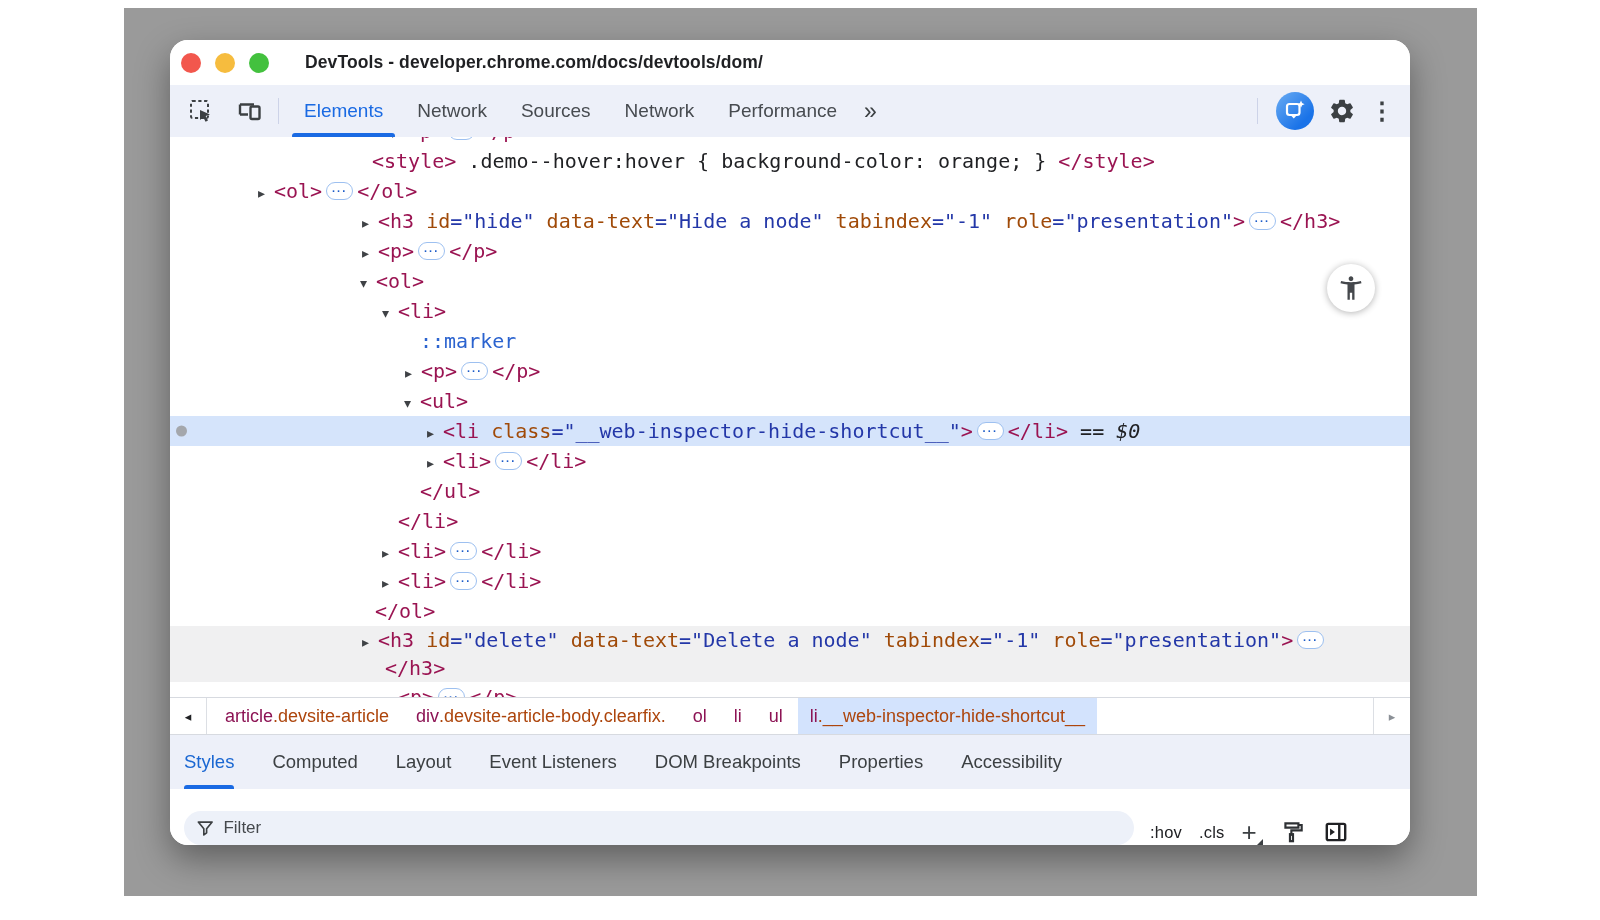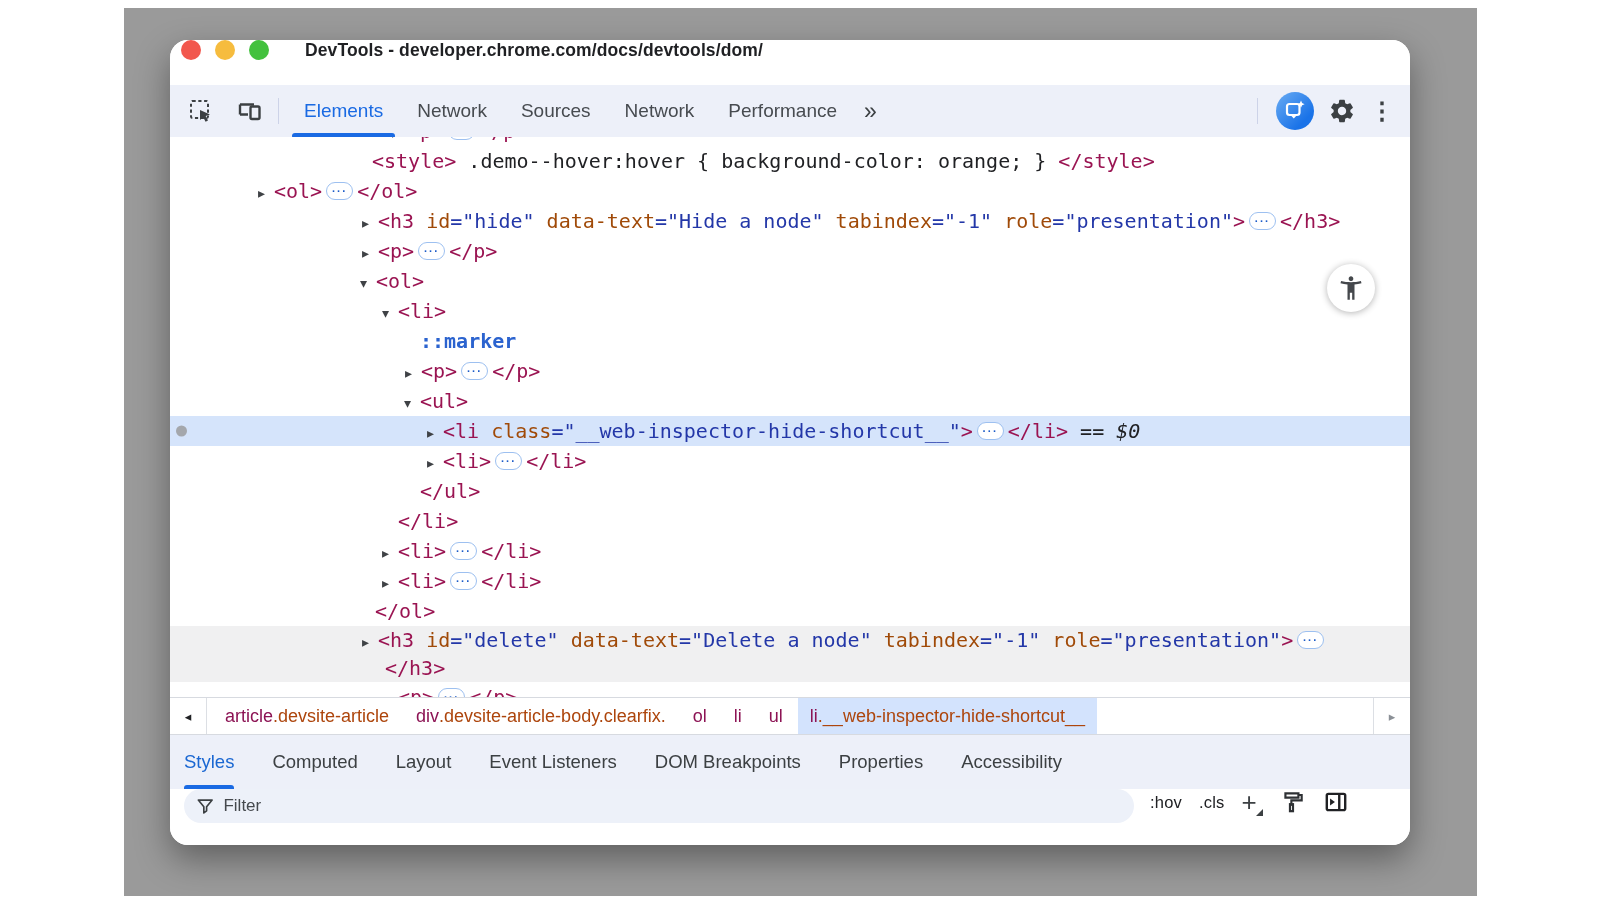--- a/index.html
+++ b/index.html
@@ -2,21 +2,21 @@
 <html><head>
 <meta charset="utf-8">
 <style>
   * { margin:0; padding:0; box-sizing:border-box; }
   html,body { width:1600px; height:920px; background:#ffffff; font-family:"Liberation Sans", sans-serif; overflow:hidden; }
   .backdrop { position:absolute; left:124px; top:8px; width:1353px; height:888px; background:#9a9a9a; }
   .window { position:absolute; left:170px; top:40px; width:1240px; height:805px; background:#ffffff;
             border-radius:18px; box-shadow:0 14px 34px rgba(0,0,0,.38); overflow:hidden; }
 
   
-  .titlebar { height:45px; background:#ffffff; display:flex; position:relative; }
+  .titlebar { height:45px; background:#ffffff; display:flex; align-items:center; position:relative; }
   .lights { display:flex; gap:14px; margin-left:11px; }
   .light { width:20px; height:20px; border-radius:50%; }
   .light.red { background:#f2574d; }
   .light.yellow { background:#f6bc3e; }
   .light.green { background:#43c13e; }
   .title-text { margin-left:36px; font-size:17.5px; font-weight:700; color:#1f2023; letter-spacing:.1px; }
 
   
   .toolbar { height:52px; background:#edf0f9; display:flex; align-items:stretch; position:relative; }
   .tb-icons { display:flex; align-items:center; padding-left:18px; gap:22px; }
@@ -66,21 +66,21 @@
   .crumb-cls { color:#ad450c; }
   .crumb.crumb-sel { background:#d3e3fd; padding:0 12px; margin-right:0; margin-left:-12px; }
 
   
   .side-tabs { height:54px; background:#edf0f9; display:flex; align-items:stretch; padding-left:14px; position:relative; }
   .side-tab { position:relative; display:flex; align-items:center; margin-right:38px; font-size:18.5px; color:#3c4043; white-space:nowrap; cursor:pointer; }
   .side-tab.active { color:#1a67d2; font-weight:500; }
   .side-underline { position:absolute; left:0; right:0; bottom:0; height:4px; border-radius:3px 3px 0 0; background:#1a6ae3; }
 
   
-  .filter-bar { height:56px; background:#ffffff; display:flex; align-items:flex-start; padding:0 14px; }
+  .filter-bar { height:56px; background:#ffffff; display:flex; align-items:flex-end; padding:0 14px; }
   .filter-pill { flex:0 0 950px; height:34px; border-radius:17px; background:#edf1f9; display:flex; align-items:center; padding:0 12px; gap:9px; }
   .filter-input { border:none; outline:none; background:transparent; font-size:17px; color:#202124; width:100%; font-family:"Liberation Sans",sans-serif; }
   .filter-input::placeholder { color:#45494d; }
   .filter-right { display:flex; align-items:center; margin-left:16px; gap:17px; }
   .txt-btn { font-size:16.5px; color:#202124; font-weight:500; cursor:pointer; letter-spacing:.2px; }
   .plus-btn { position:relative; font-size:26px; color:#3c4043; line-height:1; cursor:pointer; padding-right:6px; }
   .plus-corner { position:absolute; right:0; bottom:-1px; width:0; height:0; border-left:7px solid transparent; border-bottom:7px solid #3c4043; }
 </style>
 </head>
 <body>
@@ -142,21 +142,21 @@
 
   <div class="dom-panel">
     <div id="dom-rows">
         <div class="dom-row" style="padding-left: 222px; margin-top: -21px;"><span class="arrow">▸</span><span class="sg-tag">&lt;p&gt;</span><span class="sg-badge">···</span><span class="sg-tag">&lt;/p&gt;</span></div>
         <div class="dom-row" style="padding-left: 202px;"><span class="sg-tag">&lt;style&gt;</span><span class="sg-plain"> .demo--hover:hover { background-color: orange; } </span><span class="sg-tag">&lt;/style&gt;</span></div>
         <div class="dom-row" style="padding-left: 88px;"><span class="arrow">▸</span><span class="sg-tag">&lt;ol&gt;</span><span class="sg-badge">···</span><span class="sg-tag">&lt;/ol&gt;</span></div>
         <div class="dom-row" style="padding-left: 192px;"><span class="arrow">▸</span><span class="sg-tag">&lt;h3</span><span class="sg-attr"> id</span><span class="sg-val">="hide"</span><span class="sg-attr"> data-text</span><span class="sg-val">="Hide a node"</span><span class="sg-attr"> tabindex</span><span class="sg-val">="-1"</span><span class="sg-attr"> role</span><span class="sg-val">="presentation"</span><span class="sg-tag">&gt;</span><span class="sg-badge">···</span><span class="sg-tag">&lt;/h3&gt;</span></div>
         <div class="dom-row" style="padding-left: 192px;"><span class="arrow">▸</span><span class="sg-tag">&lt;p&gt;</span><span class="sg-badge">···</span><span class="sg-tag">&lt;/p&gt;</span></div>
         <div class="dom-row" style="padding-left: 190px;"><span class="arrow">▾</span><span class="sg-tag">&lt;ol&gt;</span></div>
         <div class="dom-row" style="padding-left: 212px;"><span class="arrow">▾</span><span class="sg-tag">&lt;li&gt;</span></div>
-        <div class="dom-row" style="padding-left: 250px; font-weight: bold;"><span class="sg-pseudo">::marker</span></div>
+        <div class="dom-row" style="padding-left: 250px;"><span class="sg-pseudo">::marker</span></div>
         <div class="dom-row" style="padding-left: 235px;"><span class="arrow">▸</span><span class="sg-tag">&lt;p&gt;</span><span class="sg-badge">···</span><span class="sg-tag">&lt;/p&gt;</span></div>
         <div class="dom-row" style="padding-left: 234px;"><span class="arrow">▾</span><span class="sg-tag">&lt;ul&gt;</span></div>
         <div class="dom-row sel" style="padding-left: 257px;"><span class="sel-dot"></span><span class="arrow">▸</span><span class="sg-tag">&lt;li</span><span class="sg-attr"> class</span><span class="sg-val">="__web-inspector-hide-shortcut__"</span><span class="sg-tag">&gt;</span><span class="sg-badge">···</span><span class="sg-tag">&lt;/li&gt;</span><span class="sg-eq"> == </span><span class="sg-dollar">$0</span></div>
         <div class="dom-row" style="padding-left: 257px;"><span class="arrow">▸</span><span class="sg-tag">&lt;li&gt;</span><span class="sg-badge">···</span><span class="sg-tag">&lt;/li&gt;</span></div>
         <div class="dom-row" style="padding-left: 250px;"><span class="sg-tag">&lt;/ul&gt;</span></div>
         <div class="dom-row" style="padding-left: 228px;"><span class="sg-tag">&lt;/li&gt;</span></div>
         <div class="dom-row" style="padding-left: 212px;"><span class="arrow">▸</span><span class="sg-tag">&lt;li&gt;</span><span class="sg-badge">···</span><span class="sg-tag">&lt;/li&gt;</span></div>
         <div class="dom-row" style="padding-left: 212px;"><span class="arrow">▸</span><span class="sg-tag">&lt;li&gt;</span><span class="sg-badge">···</span><span class="sg-tag">&lt;/li&gt;</span></div>
         <div class="dom-row" style="padding-left: 205px;"><span class="sg-tag">&lt;/ol&gt;</span></div>
         <div class="dom-row hov" style="padding-left: 192px;"><span class="arrow">▸</span><span class="sg-tag">&lt;h3</span><span class="sg-attr"> id</span><span class="sg-val">="delete"</span><span class="sg-attr"> data-text</span><span class="sg-val">="Delete a node"</span><span class="sg-attr"> tabindex</span><span class="sg-val">="-1"</span><span class="sg-attr"> role</span><span class="sg-val">="presentation"</span><span class="sg-tag">&gt;</span><span class="sg-badge">···</span></div>

